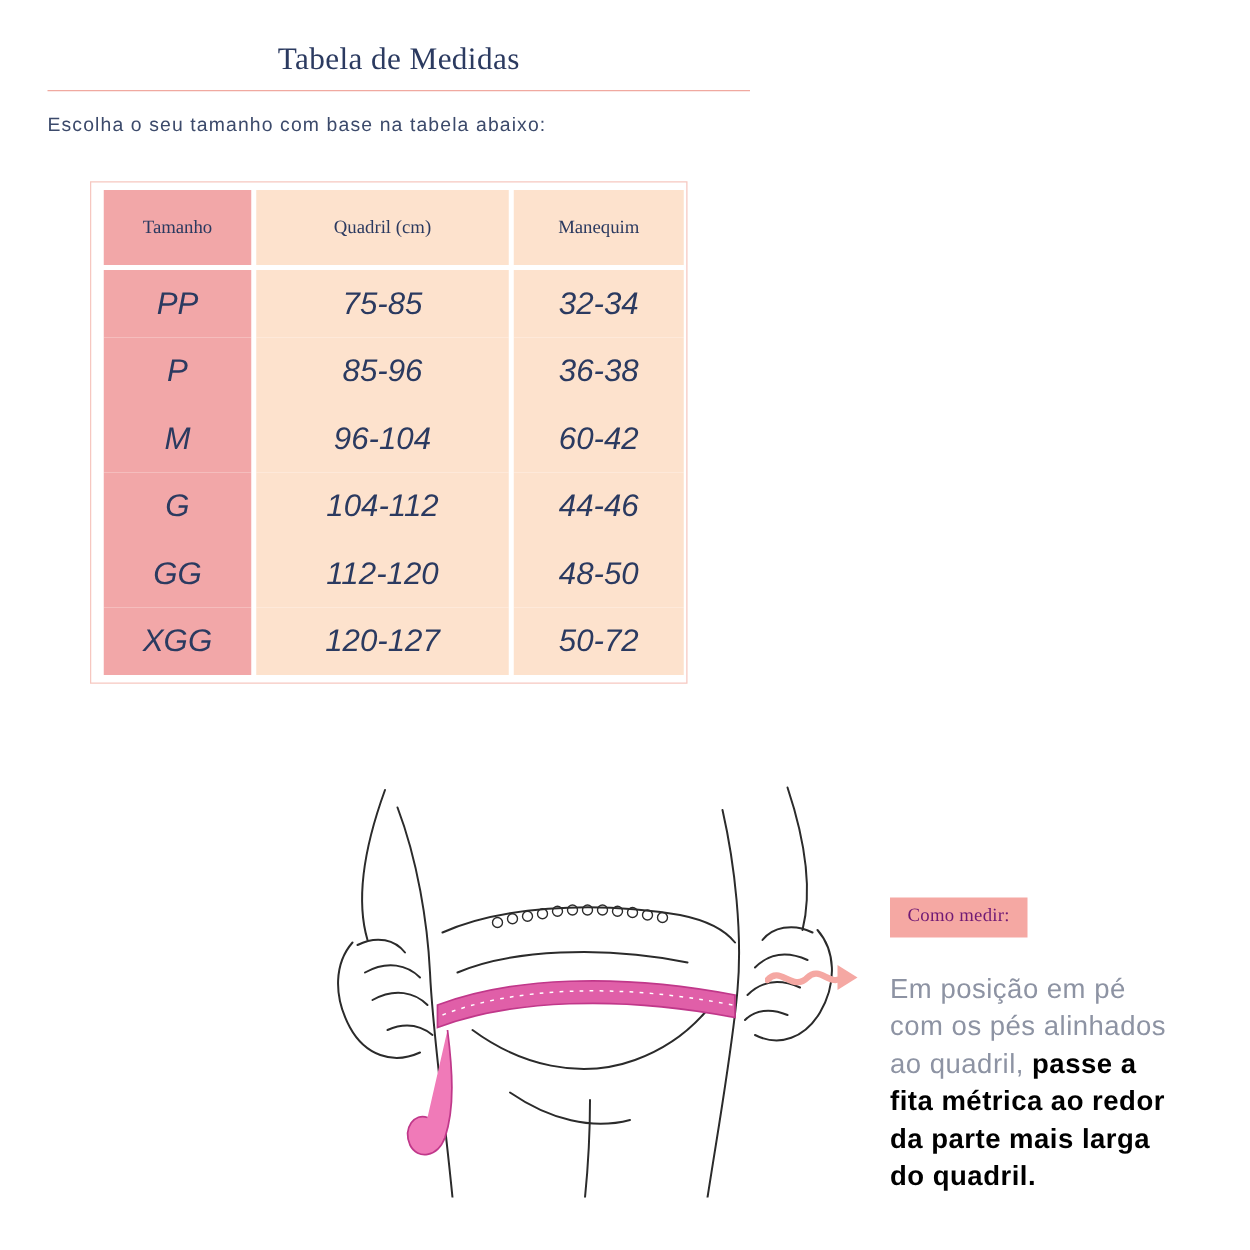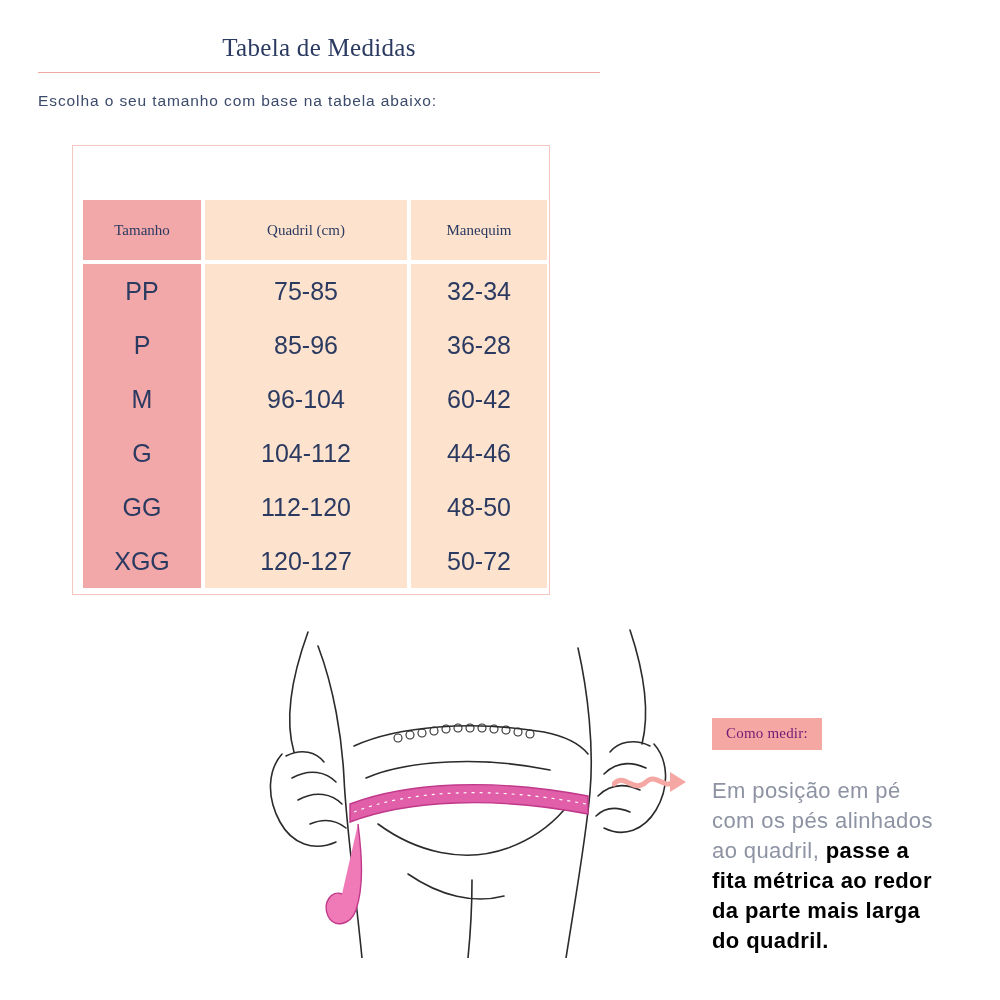--- a/index.html
+++ b/index.html
@@ -56,21 +56,20 @@
     border: 1px solid #f6c7c0;
     background: #ffffff;
     padding: 6px;
     box-sizing: border-box;
   }
   table.size-table {
     border-collapse: separate;
     border-spacing: 4px 0;
     width: 100%;
     table-layout: fixed;
-    margin-top: 48px;
   }
   table.size-table col.c1 { width: 118px; }
   table.size-table col.c2 { width: 202px; }
   table.size-table col.c3 { width: 136px; }
 
   .size-table th {
     font-family: "Liberation Serif", serif;
     font-weight: normal;
     font-size: 15px;
     color: #2b3a60;
@@ -80,20 +79,21 @@
   }
   .size-table th.h1 { background: #f2a7a8; }
   .size-table th.h2, .size-table th.h3 { background: #fde2cd; }
 
   .size-table td {
     height: 52px;
     text-align: center;
     vertical-align: middle;
     font-size: 25px;
     color: #2b3a60;
+    font-style: italic;
   }
   .size-table td.c1 { background: #f2a7a8; }
   .size-table td.c2, .size-table td.c3 { background: #fde2cd; }
 
   .spacer-row td { height: 4px; padding: 0; background: #ffffff; }
 
   
   .illustration {
     position: absolute;
     left: 258px;
@@ -169,21 +169,21 @@
     </thead>
     <tbody>
       <tr>
         <td class="c1">PP</td>
         <td class="c2">75-85</td>
         <td class="c3">32-34</td>
       </tr>
       <tr>
         <td class="c1">P</td>
         <td class="c2">85-96</td>
-        <td class="c3">36-28</td>
+        <td class="c3">36-38</td>
       </tr>
       <tr>
         <td class="c1">M</td>
         <td class="c2">96-104</td>
         <td class="c3">60-42</td>
       </tr>
       <tr>
         <td class="c1">G</td>
         <td class="c2">104-112</td>
         <td class="c3">44-46</td>

